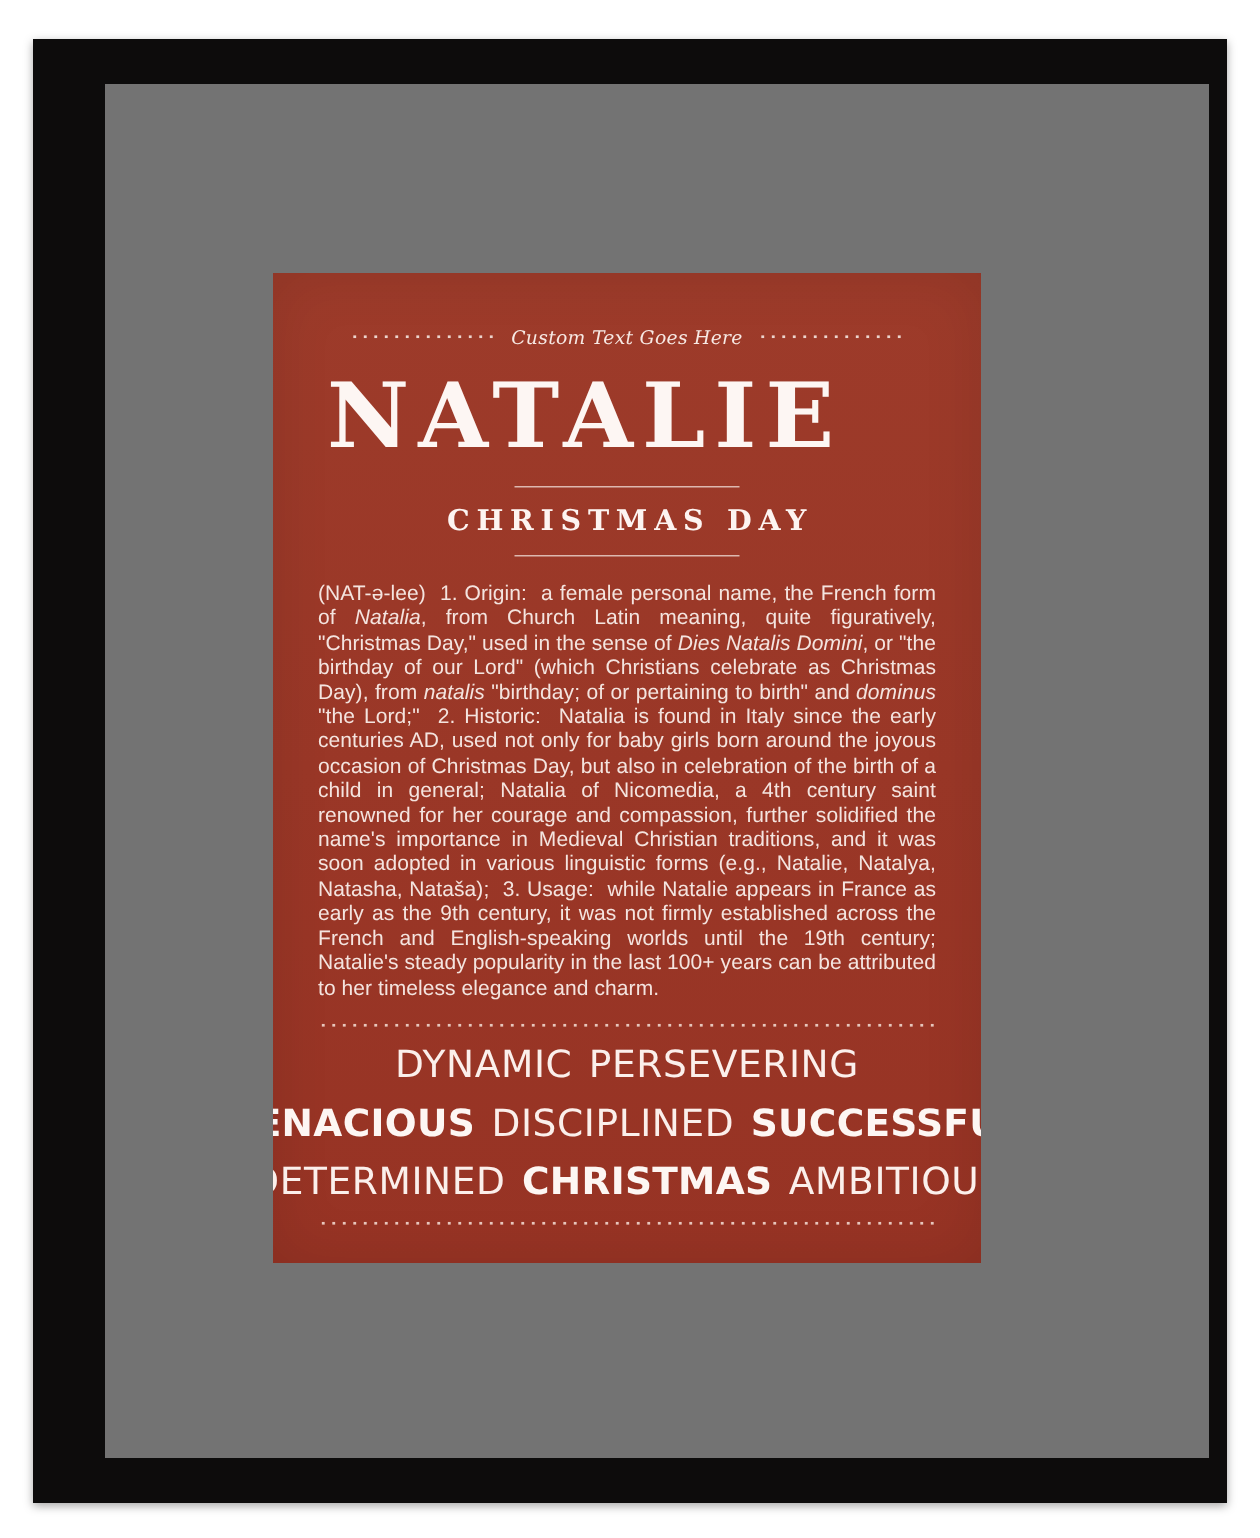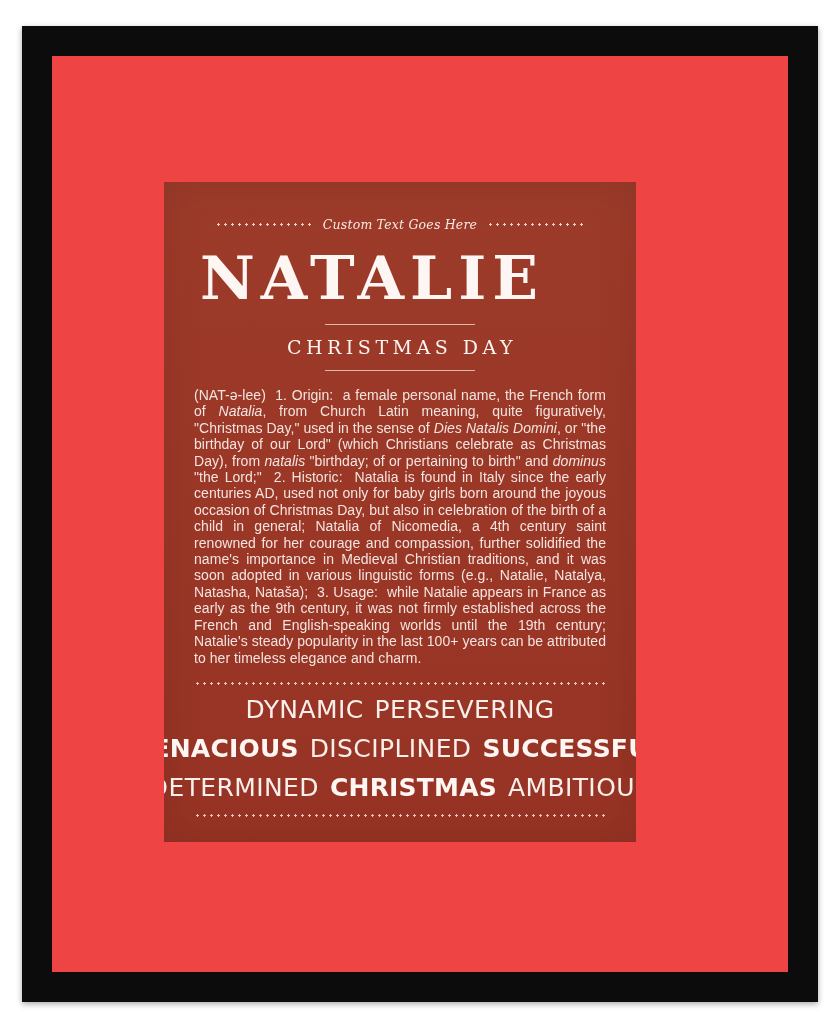--- a/index.html
+++ b/index.html
@@ -32,22 +32,23 @@
     box-shadow: 0 2px 6px rgba(0,0,0,0.35);
     box-sizing: border-box;
     padding: 30px;
   }
 
   
   .mat {
     position: relative;
     width: 100%;
     height: 100%;
-    background: #ef4444;
+    background: #737373;
     box-sizing: border-box;
+    margin-left: 18px;
   }
 
   
   .print {
     position: absolute;
     left: 112px;
     top: 126px;
     width: 472px;
     height: 660px;
     background: #9e3a28;
@@ -109,20 +110,21 @@
   .rule.thin { height: 1px; }
 
   .meaning {
     text-align: center;
     font-family: "DejaVu Serif", serif;
     font-size: 19px;
     letter-spacing: 4.5px;
     margin: 11px 0 0 0;
     color: #fdf4f1;
     text-indent: 4px;
+    font-weight: bold;
   }
   .rule.bottom { margin-top: 12px; }
 
   
   .body-copy {
     margin-top: 16px;
     font-family: "Liberation Sans", sans-serif;
     font-size: 14px;
     line-height: 16.4px;
     text-align: justify;

